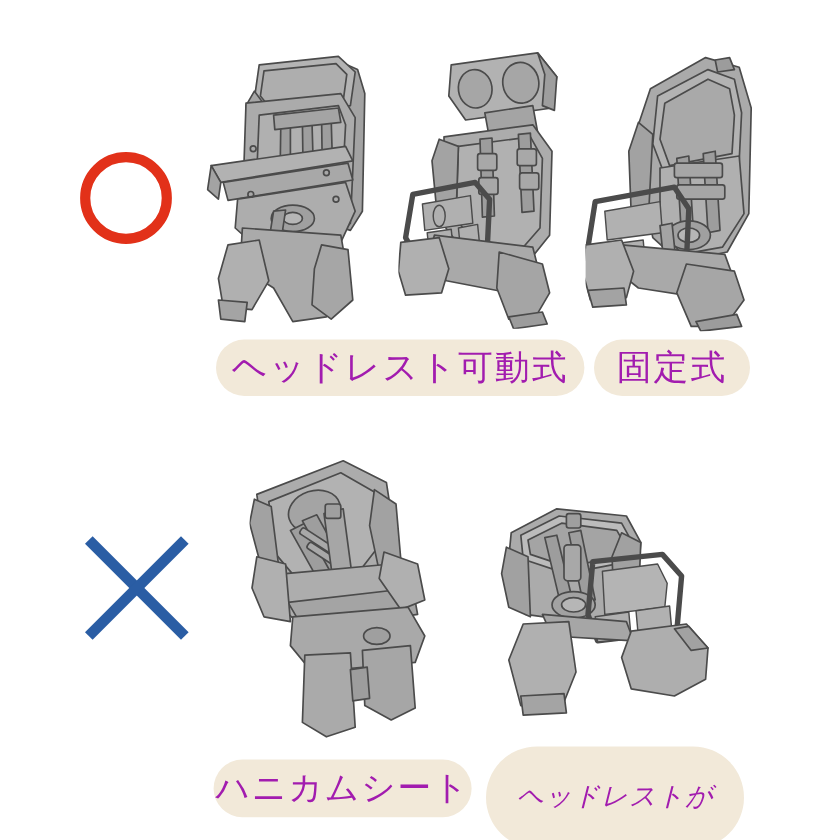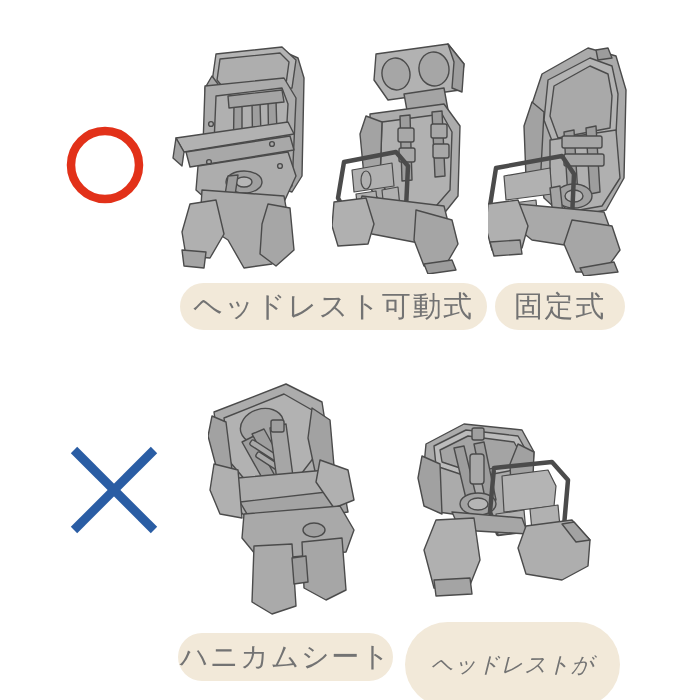--- a/index.html
+++ b/index.html
@@ -50,21 +50,21 @@
 
   
   .pill {
     position: absolute;
     background: #f2e9d9;
     border-radius: 999px;
     display: flex;
     align-items: center;
     justify-content: center;
     box-sizing: border-box;
-    color: #737373;
+    color: #a21caf;
     letter-spacing: 0.06em;
     line-height: 1.18;
     text-align: right;
     white-space: pre-line;
   }
 
   .pill-1 {
     left: 180px;  top: 283px;
     width: 307px; height: 47px;
     font-size: 29px;

